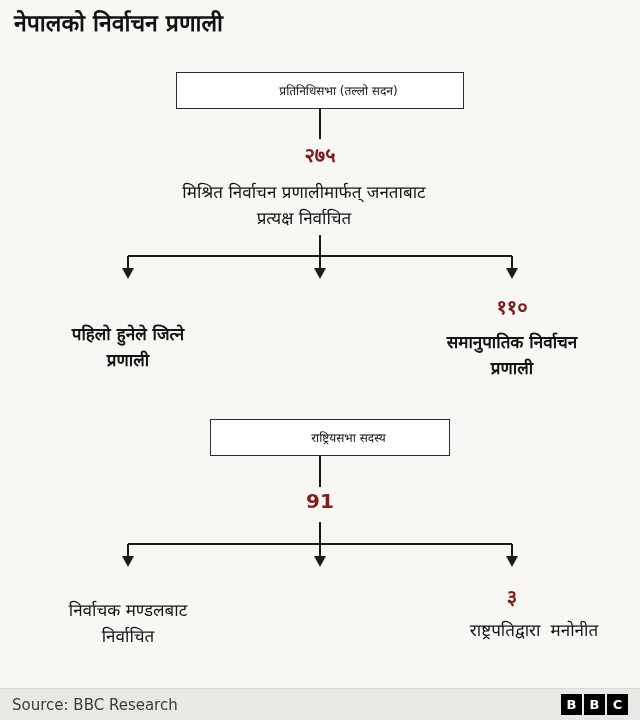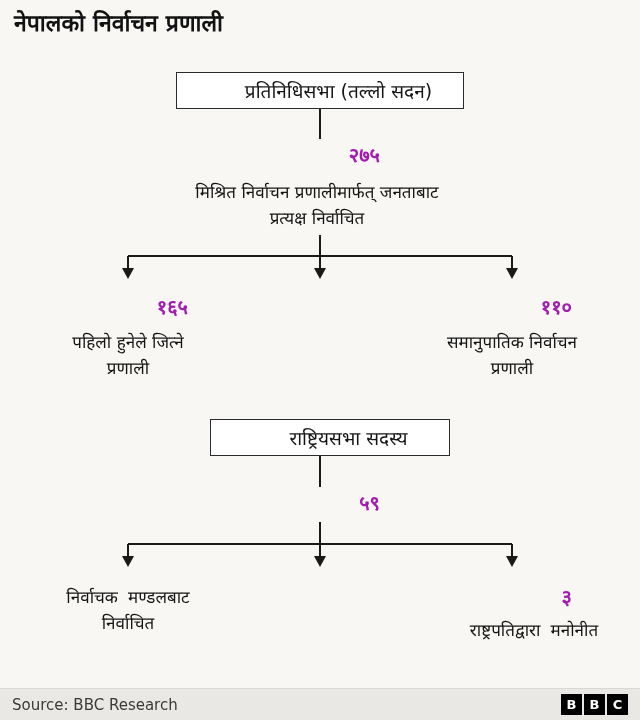--- a/index.html
+++ b/index.html
@@ -13,42 +13,42 @@
   }
   .page-title {
     position:absolute; left:14px; top:6px; margin:0;
     font-size:23px; font-weight:700; color:#121212;
   }
   .connectors { position:absolute; left:0; top:0; pointer-events:none; }
   .node-box {
     position:absolute; background:#ffffff;
     border:1.5px solid #2b2b2b;
     display:flex; align-items:center; justify-content:center;
-    font-size:19px; text-align:center; box-sizing:border-box;padding-left:37px;
+    font-size:12px; text-align:center; box-sizing:border-box;padding-left:37px;
   }
   .box1 { left:176px; top:72px; width:288px; height:37px; }
   .box2 { left:210px; top:419px; width:240px; height:37px;text-align:right; }
   .red-num {
-    position:absolute; width:120px; text-align:right;
-    color:#a21caf; font-weight:700; font-size:20px;
+    position:absolute; width:120px; text-align:center;
+    color:#7f1d1d; font-weight:700; font-size:20px;
   }
   .num-275 { left:260px; top:141px; }
   .num-165 { left:68px;  top:293px; }
   .num-110 { left:452px; top:293px; }
   .num-59  { left:260px; top:489px; }
   .num-56  { left:68px;  top:583px; }
   .num-3   { left:452px; top:583px; }
   .flow-label {
     position:absolute; text-align:center;
     font-size:17px; line-height:1.5; white-space:pre-line;
   }
-  .desc1  { left:117px; width:400px; top:180px; }
-  .lbl-d1-left  { left:28px;  width:200px; top:330px; }
-  .lbl-d1-right { left:412px; width:200px; top:330px; }
-  .lbl-d2-left  { left:18px;  width:220px; top:586px;font-family:Liberation Mono, monospace; }
+  .desc1  { left:104px; width:400px; top:180px; }
+  .lbl-d1-left  { left:28px;  width:200px; top:322px;font-weight:bold; }
+  .lbl-d1-right { left:412px; width:200px; top:330px;font-weight:bold; }
+  .lbl-d2-left  { left:18px;  width:220px; top:598px; }
   .lbl-d2-right { left:424px; width:220px; top:619px;font-family:Liberation Mono, monospace; }
   .footer {
     position:absolute; left:0; bottom:0; width:640px; height:32px;
     background:#e9e8e4; border-top:1px solid #d9d8d4;
     display:flex; align-items:center; justify-content:space-between;
     padding:0 12px; box-sizing:border-box;
     font-size:15px; color:#3a3a3a;
   }
   .bbc-logo { display:flex; gap:2px; }
   .bbc-block {
@@ -89,32 +89,31 @@
     </g>
   </svg>
 
   <div class="node-box box1">
     <span>प्रतिनिधिसभा (तल्लो सदन)</span>
   </div>
   <div class="red-num num-275">२७५</div>
   <div class="flow-label desc1">मिश्रित निर्वाचन प्रणालीमार्फत् जनताबाट
 प्रत्यक्ष निर्वाचित</div>
 
-  <div class="red-num num-165">१६५</div>
   <div class="flow-label lbl-d1-left">पहिलो हुनेले जित्ने
 प्रणाली</div>
 
   <div class="red-num num-110">११०</div>
   <div class="flow-label lbl-d1-right">समानुपातिक निर्वाचन
 प्रणाली</div>
 
   <div class="node-box box2">
     <span>राष्ट्रियसभा सदस्य</span>
   </div>
-  <div class="red-num num-59">५९</div>
+  <div class="red-num num-59">91</div>
 
   <div class="flow-label lbl-d2-left">निर्वाचक मण्डलबाट
 निर्वाचित</div>
 
   <div class="red-num num-3">३</div>
   <div class="flow-label lbl-d2-right">राष्ट्रपतिद्वारा मनोनीत</div>
 
   <div class="footer">
     <span>Source: BBC Research</span>
     <div class="bbc-logo">

